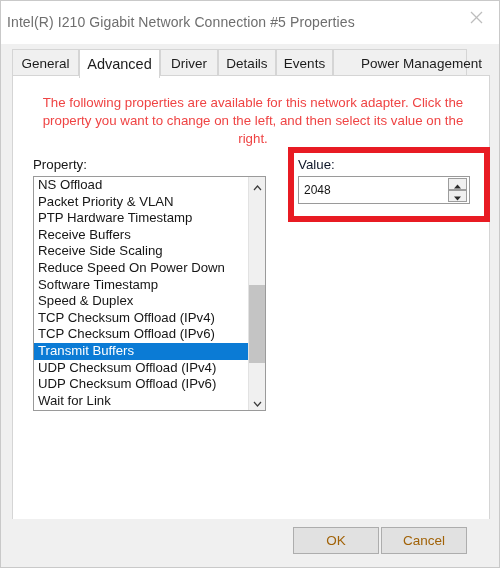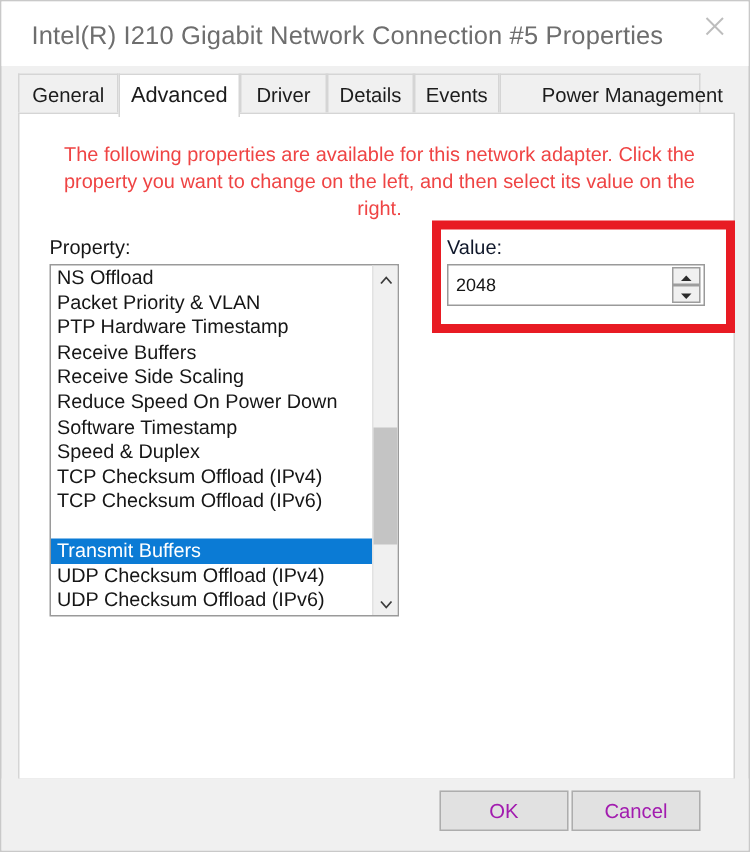--- a/index.html
+++ b/index.html
@@ -28,23 +28,23 @@
   #titlebar {
     position: absolute;
     left: 0; top: 0;
     width: 100%;
     height: 43px;
     background: #ffffff;
     box-sizing: border-box;
   }
   #title-text {
     position: absolute;
-    left: 20px;
+    left: 6px;
     top: 13px;
-    font-size: 17px;
+    font-size: 14px;
     color: #6e6e6e;
     white-space: nowrap;
     letter-spacing: 0.1px;
   }
   #close-button {
     position: absolute;
     right: 0; top: 0;
     width: 46px;
     height: 33px;
     display: flex;
@@ -136,21 +136,20 @@
     line-height: 16.6px;
     padding-left: 4px;
     font-size: 13.2px;
     color: #161616;
     white-space: nowrap;
     box-sizing: border-box;
   }
   .prop-item.selected {
     background: #0b7bd5;
     color: #ffffff;
-    margin-top: 16px;
   }
 
   
   #list-scrollbar {
     position: absolute;
     right: 0; top: 0;
     width: 17px;
     height: 100%;
     background: #f0f0f0;
     border-left: 1px solid #e2e2e2;
@@ -248,21 +247,21 @@
   }
   .dlg-button {
     position: absolute;
     top: 8px;
     width: 86px;
     height: 27px;
     background: #e1e1e1;
     border: 1px solid #adadad;
     box-sizing: border-box;
     font-size: 13.5px;
-    color: #a21caf;
+    color: #a16207;
     display: flex;
     align-items: center;
     justify-content: center;
   }
   #ok-button { right: 120px; }
   #cancel-button { right: 32px; margin-left: 28px; }
 </style>
 </head>
 <body>
 

